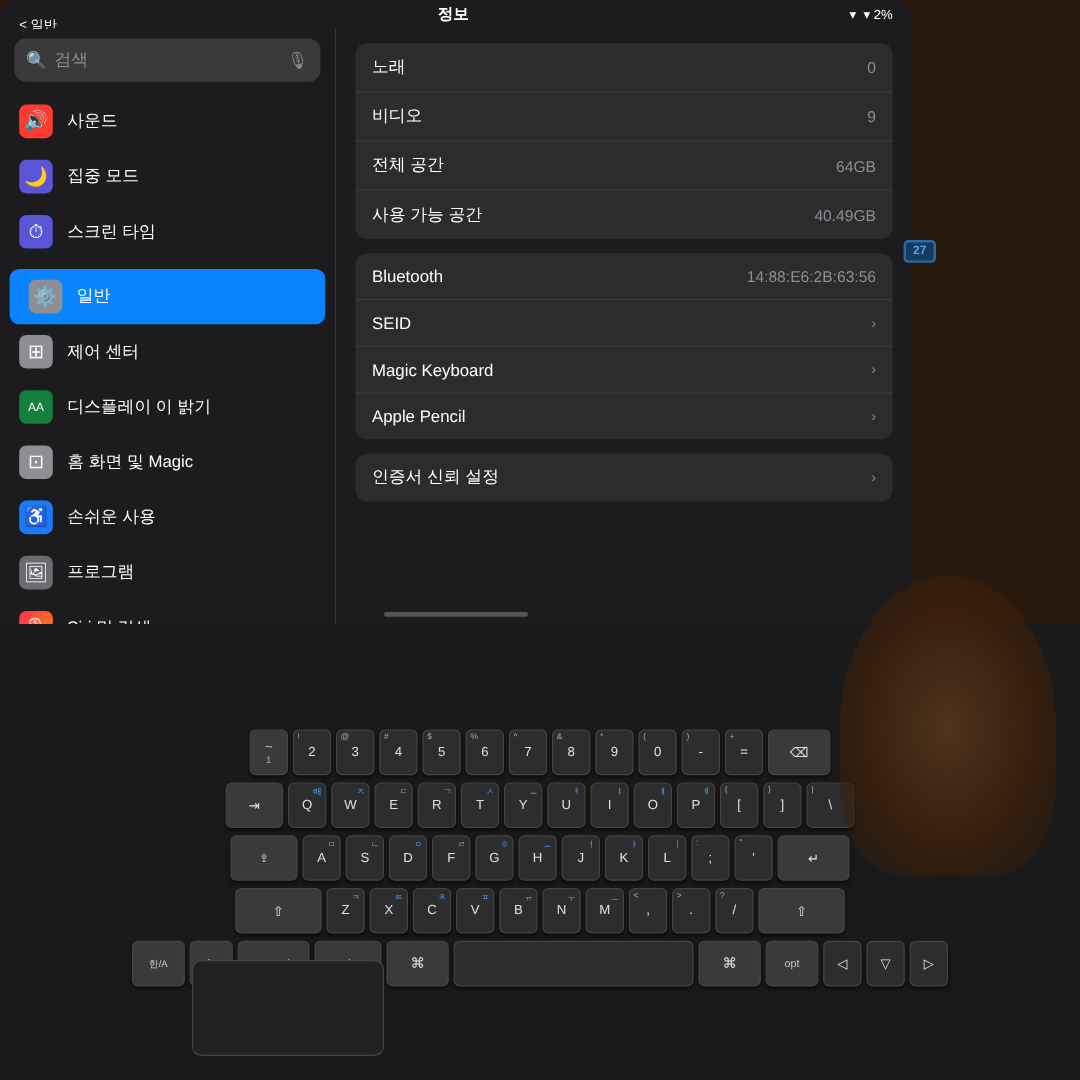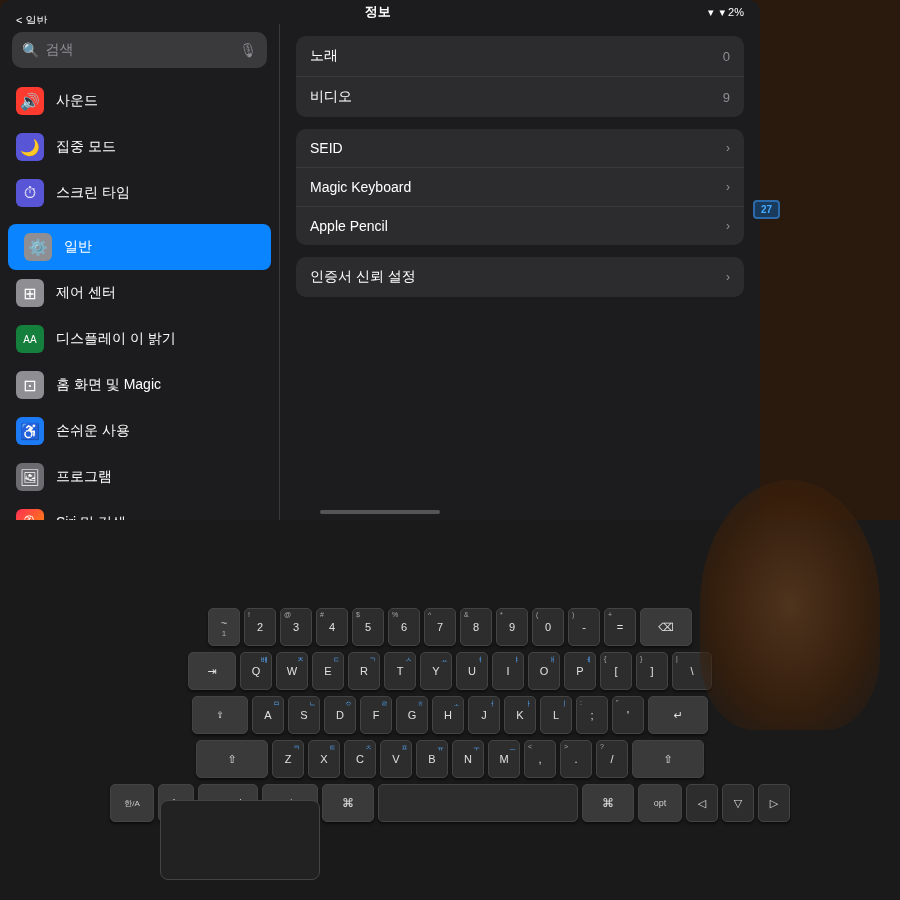--- a/index.html
+++ b/index.html
@@ -298,23 +298,35 @@
 
       <div class="detail-section">
         <div class="detail-row">
           <span class="label">노래</span>
           <span class="value">0</span>
         </div>
         <div class="detail-row">
           <span class="label">비디오</span>
           <span class="value">9</span>
         </div>
+        <div class="detail-row">
+          <span class="label">전체 공간</span>
+          <span class="value">64GB</span>
+        </div>
+        <div class="detail-row">
+          <span class="label">사용 가능 공간</span>
+          <span class="value">40.49GB</span>
+        </div>
       </div>
 
       <div class="detail-section">
+        <div class="detail-row">
+          <span class="label">Bluetooth</span>
+          <span class="value">14:88:E6:2B:63:56</span>
+        </div>
         <div class="detail-row">
           <span class="label">SEID</span>
           <span class="chevron">›</span>
         </div>
         <div class="detail-row">
           <span class="label">Magic Keyboard</span>
           <span class="chevron">›</span>
         </div>
         <div class="detail-row">
           <span class="label">Apple Pencil</span>

